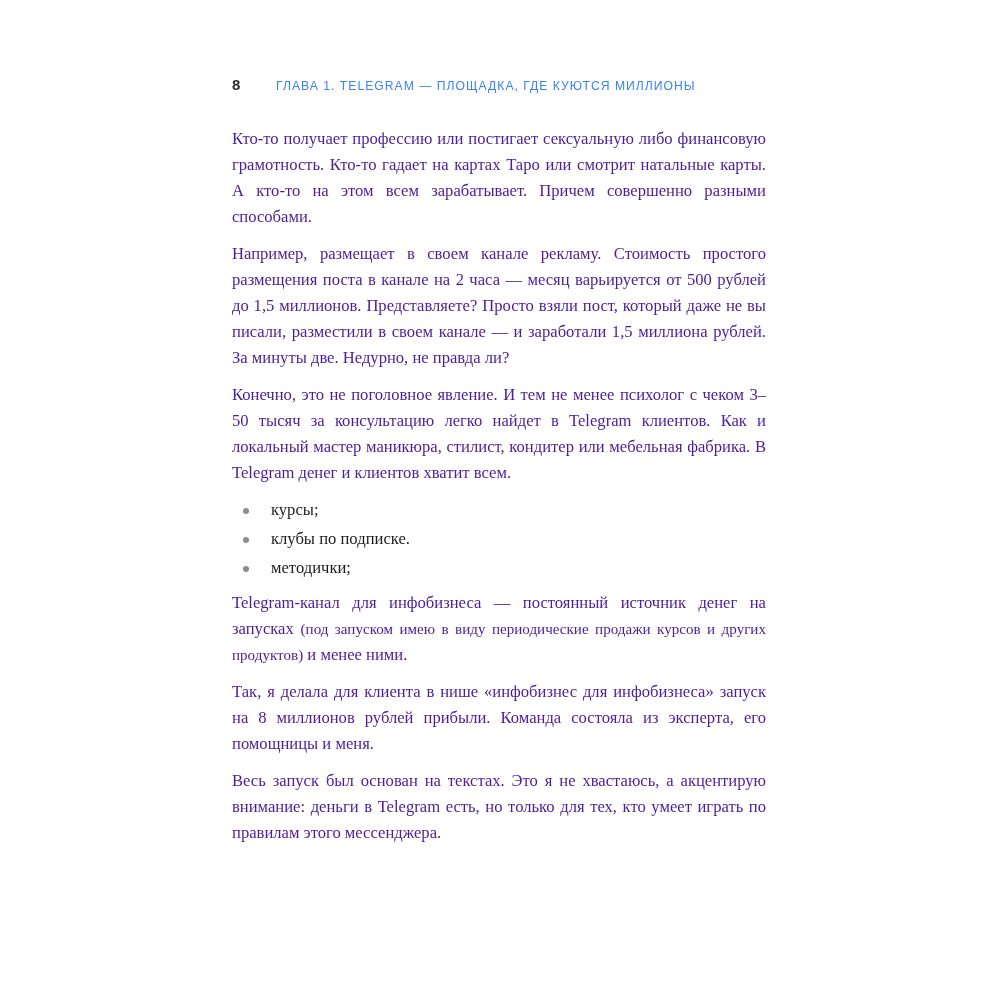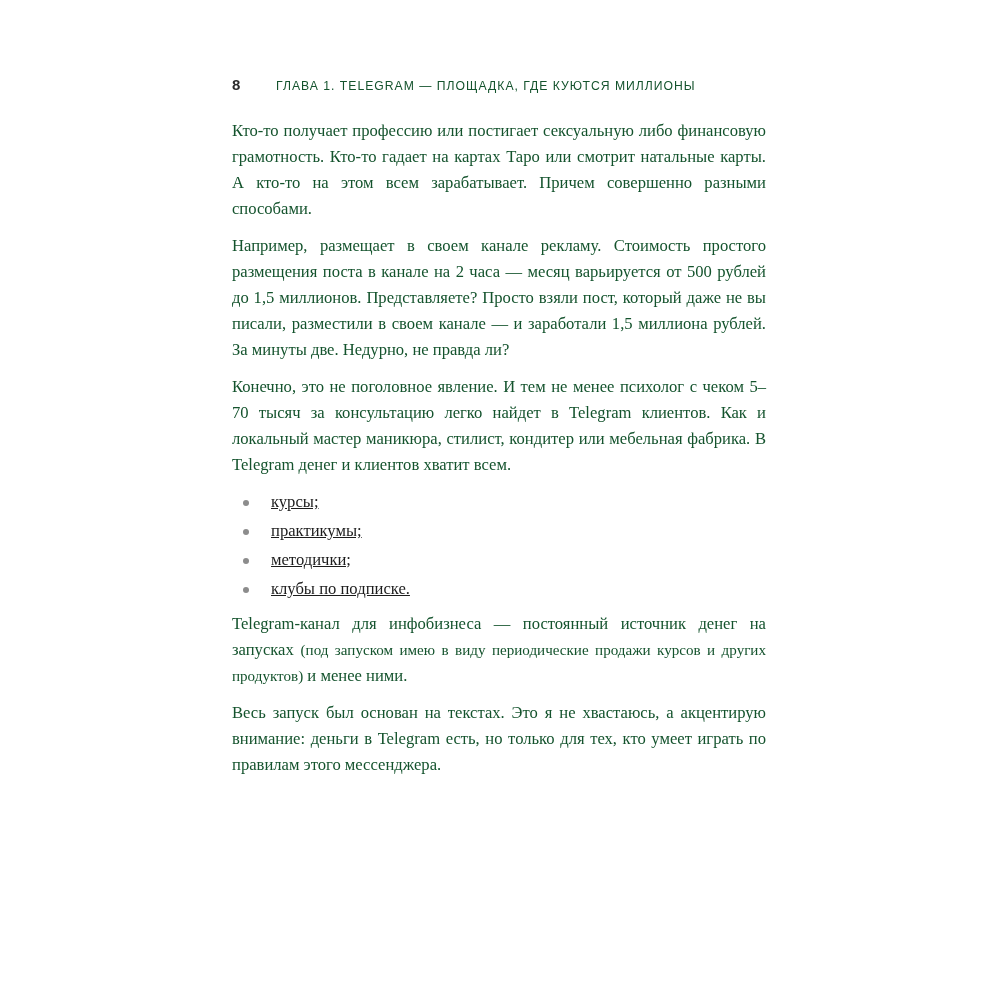--- a/index.html
+++ b/index.html
@@ -32,38 +32,38 @@
     font-size: 15px;
     font-weight: 700;
     color: #2b2b2b;
     letter-spacing: 0.2px;
     min-width: 44px;
   }
   .chapter-title {
     font-family: "Liberation Sans", "DejaVu Sans", sans-serif;
     font-size: 12.2px;
     font-weight: 400;
-    color: #14532d;
+    color: #3b82f6;
     letter-spacing: 1.0px;
     text-transform: uppercase;
     text-align: right;
   }
 
   
   .column {
     position: absolute;
     left: 232px;
     top: 118px;
     width: 534px;
   }
   p.body-text {
-    margin: 0 0 11px 0;
+    margin: 8px 0 11px 0;
     font-size: 16.6px;
     line-height: 26px;
-    color: #14532d;
+    color: #4c1d95;
     text-align: justify;
     text-justify: inter-word;
     hyphens: manual;
     -webkit-hyphens: manual;
   }
   .paren-small {
     font-size: 15.1px;
   }
 
   
@@ -85,57 +85,53 @@
     position: absolute;
     left: 0;
     top: 11px;
     width: 6px;
     height: 6px;
     border-radius: 50%;
     background: #8c8c8c;
   }
   ul.bullet-list li .item-label {
     display: inline;
-    text-decoration: underline;
   }
 </style>
 </head>
 <body>
 
 <div class="page">
 
   <div class="running-head">
     <span class="folio">8</span>
     <span class="chapter-title">ГЛАВА 1. TELEGRAM — ПЛОЩАДКА, ГДЕ КУЮТСЯ МИЛЛИОНЫ</span>
   </div>
 
   <div class="column">
 
     <p class="body-text">Кто-то получает профессию или постигает сексуальную либо фи­нансовую грамотность. Кто-то гадает на картах Таро или смотрит натальные карты. А кто-то на этом всем зарабатывает. Причем со­вершенно разными способами.</p>
     <p class="body-text">Например, размещает в своем канале рекламу. Стоимость простого размещения поста в канале на 2 часа — месяц варьируется от 500 руб­лей до 1,5 миллионов. Представляете? Просто взяли пост, который даже не вы писали, разместили в своем канале — и заработали 1,5 мил­лиона рублей. За минуты две. Недурно, не правда ли?</p>
-    <p class="body-text">Конечно, это не поголовное явление. И тем не менее психолог с чеком 5–70 тысяч за консультацию легко найдет в Telegram клиентов. Как и локальный мастер маникюра, стилист, кондитер или мебельная фабрика. В Telegram денег и клиентов хватит всем.</p>
+    <p class="body-text">Конечно, это не поголовное явление. И тем не менее психолог с чеком 3–50 тысяч за консультацию легко найдет в Telegram клиентов. Как и локальный мастер маникюра, стилист, кондитер или мебельная фабрика. В Telegram денег и клиентов хватит всем.</p>
 
 
     <ul class="bullet-list">
       <li>
         <span class="bullet-dot"></span>
         <span class="item-label">курсы;</span>
       </li>
       <li>
         <span class="bullet-dot"></span>
-        <span class="item-label">практикумы;</span>
+        <span class="item-label">клубы по подписке.</span>
       </li>
       <li>
         <span class="bullet-dot"></span>
         <span class="item-label">методички;</span>
       </li>
-      <li>
-        <span class="bullet-dot"></span>
-        <span class="item-label">клубы по подписке.</span>
-      </li>
     </ul>
 
     <p class="body-text"><span>Telegram-канал для инфобизнеса — постоянный источник денег на запусках </span><span class="paren-small">(под запуском имею в виду периодические продажи курсов и других продуктов)</span><span> и менее ними.</span></p>
 
+    <p class="body-text">Так, я делала для клиента в нише «инфобизнес для инфобизнеса» за­пуск на 8 миллионов рублей прибыли. Команда состояла из эксперта, его помощницы и меня.</p>
     <p class="body-text">Весь запуск был основан на текстах. Это я не хвастаюсь, а акцентирую внимание: деньги в Telegram есть, но только для тех, кто умеет играть по правилам этого мессенджера.</p>
 
   </div>
 </div>
 
 </body></html>

